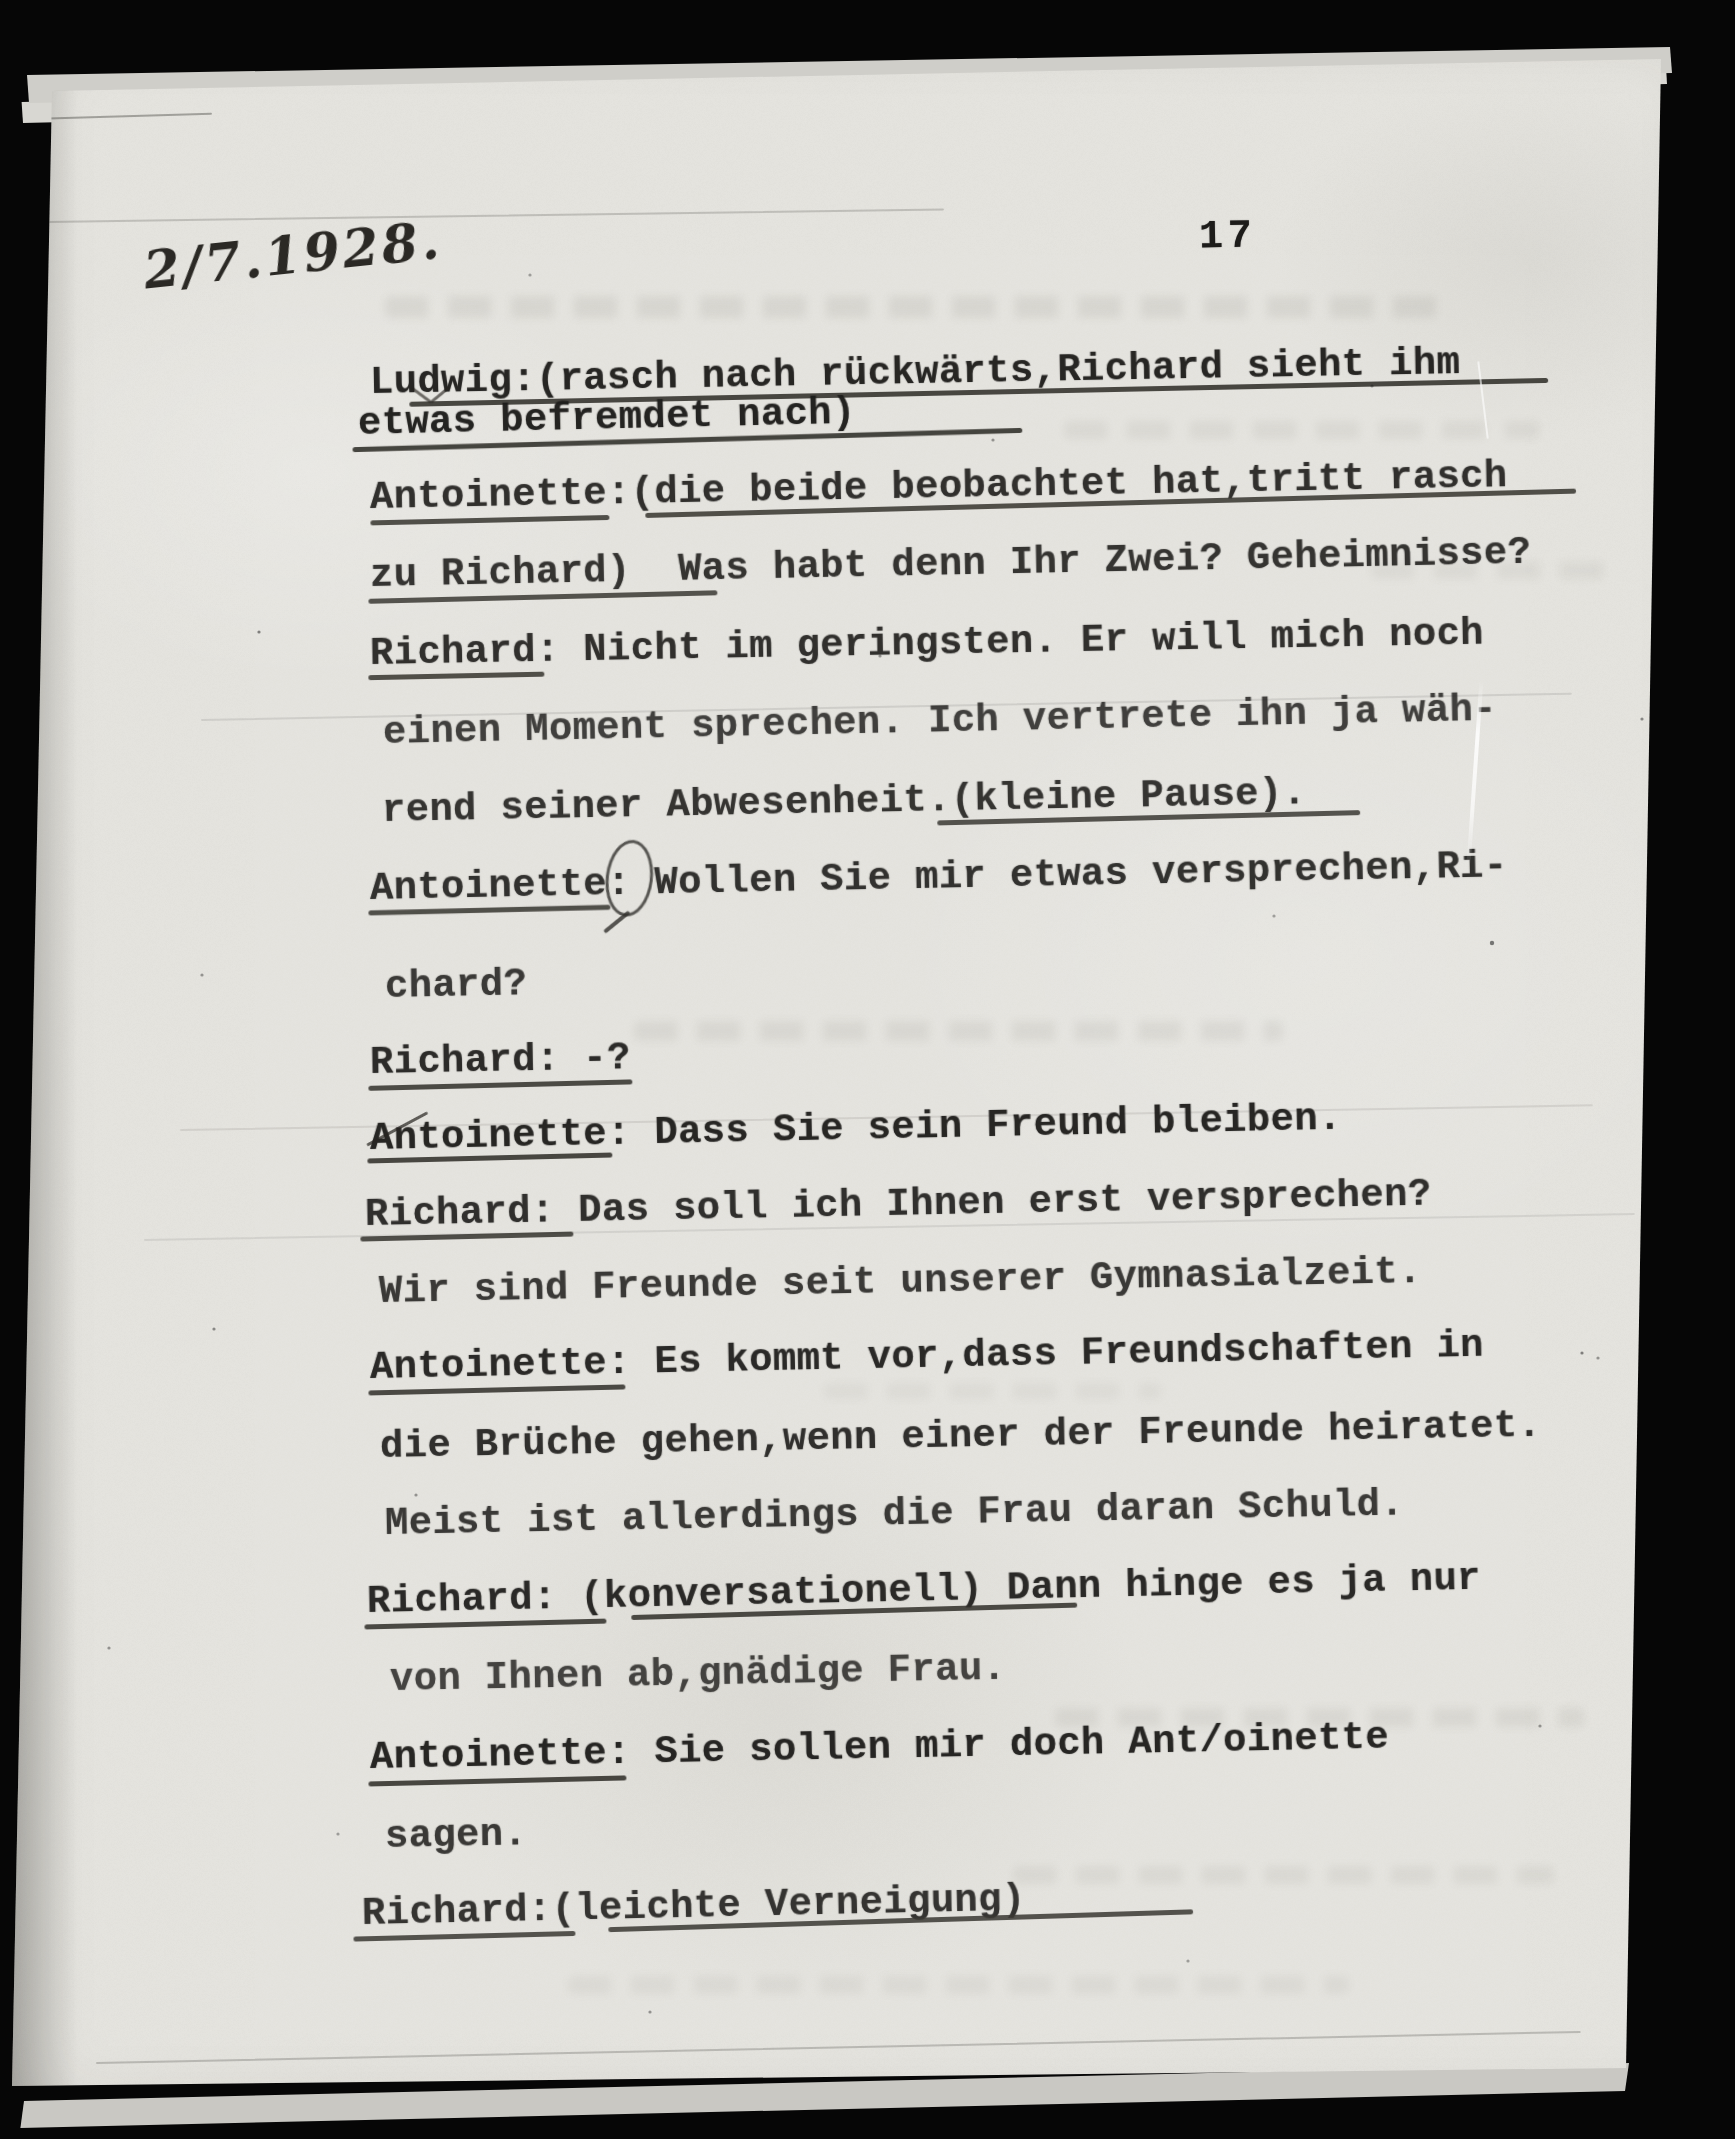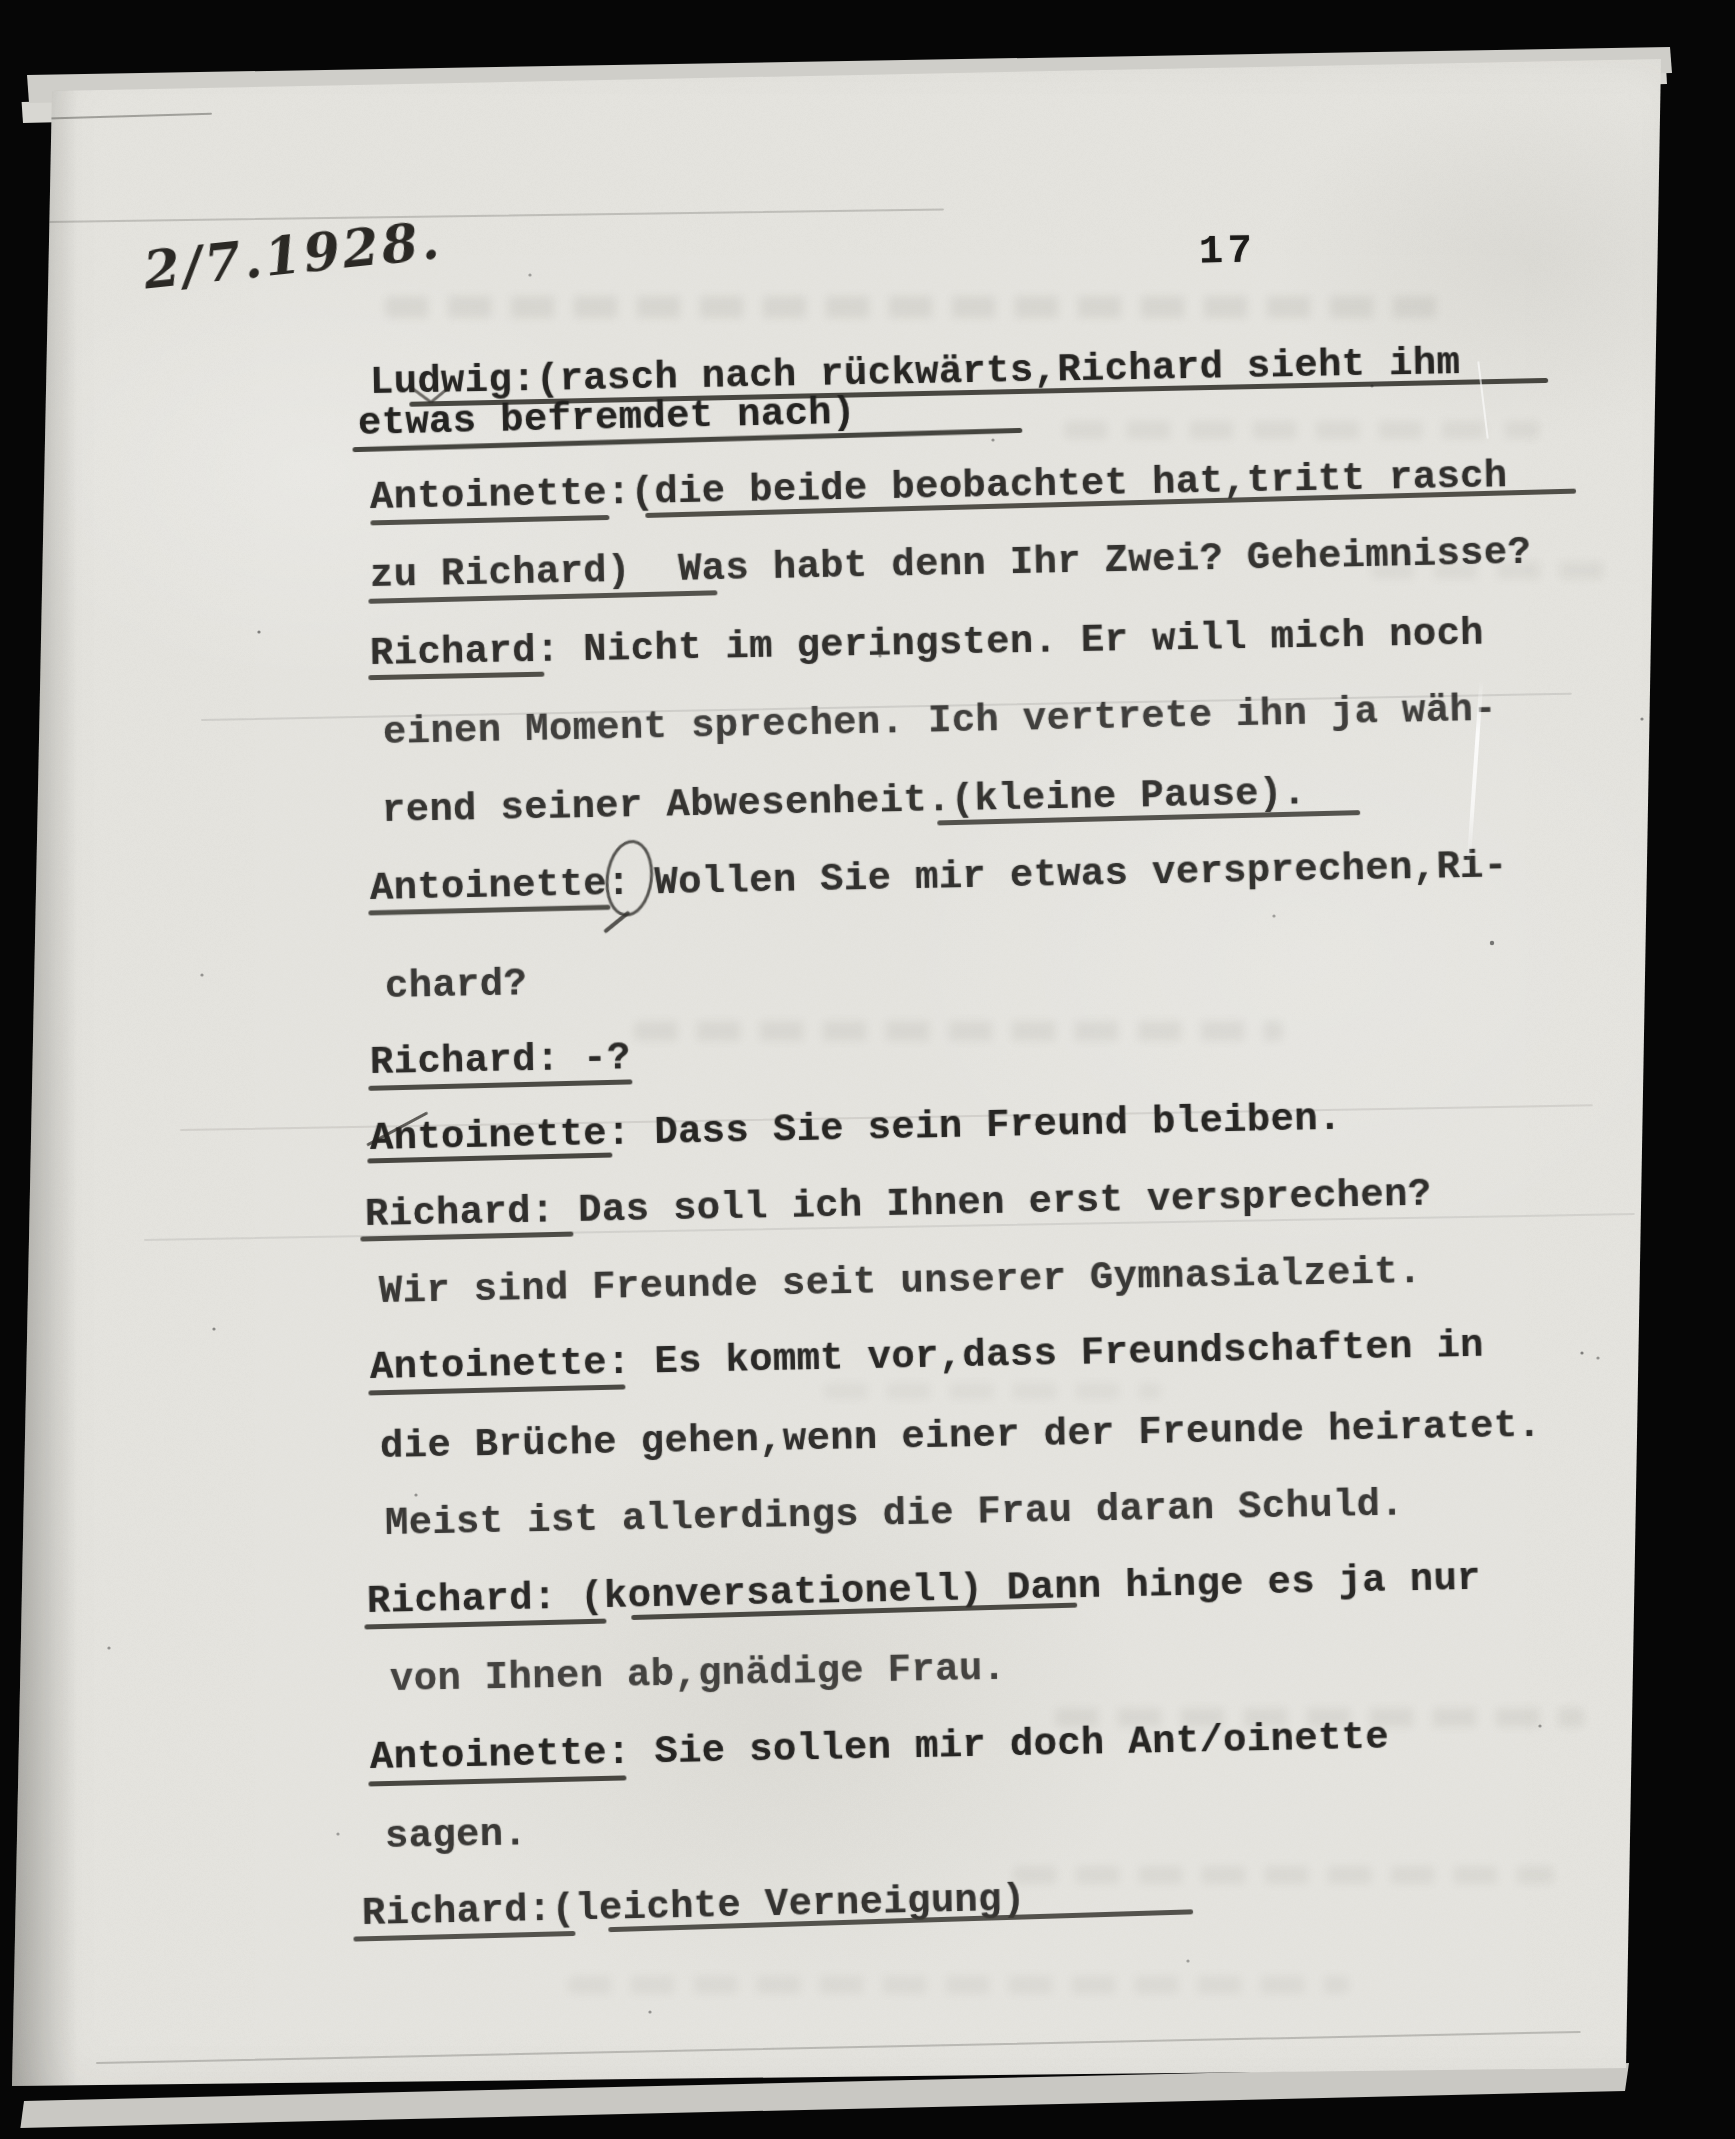--- a/index.html
+++ b/index.html
@@ -27,21 +27,21 @@
          color:#1d1c1a;letter-spacing:0.3px;transform-origin:0 50%;}
   .txt{display:inline-block;white-space:pre;text-shadow:0 0 1.2px rgba(30,28,25,.55);filter:blur(0.2px);}
   .hu{position:absolute;background:#23211c;border-radius:3.6px;filter:blur(0.4px);opacity:.85;}
   .ring{position:absolute;border:3.6px solid rgba(28,26,22,.8);border-radius:50%;filter:blur(0.3px);}
   .tail{position:absolute;background:rgba(28,26,22,.8);border-radius:1.8px;filter:blur(0.3px);}
   .caret{position:absolute;background:rgba(35,33,28,.65);border-radius:1.8px;filter:blur(0.3px);}
   .strike{position:absolute;background:rgba(28,26,22,.7);border-radius:1.8px;filter:blur(0.3px);}
   
   .date{position:absolute;left:143px;top:224px;font:italic 700 52px "DejaVu Serif",serif;
         color:#2b2925;letter-spacing:3px;transform:rotate(-6deg);filter:blur(0.3px);}
-  .pagenum{position:absolute;left:1199px;top:229px;font:700 40px "Liberation Mono","DejaVu Sans Mono",monospace;
+  .pagenum{position:absolute;left:1199px;top:214px;font:700 40px "Liberation Mono","DejaVu Sans Mono",monospace;
         color:#1d1c1a;letter-spacing:4.8px;transform:rotate(-1deg);text-shadow:0 0 1.2px rgba(30,28,25,.5);}
   
   .ghost{position:absolute;border-radius:6px;filter:blur(4.2px);
          background:repeating-linear-gradient(90deg, rgba(92,90,80,.9) 0 43px, transparent 43px 63px);}
   .hair{position:absolute;height:1.8px;background:#3c3b36;transform-origin:0 0;border-radius:1.2px;}
   .scratch1{position:absolute;left:1473px;top:679px;width:3.6px;height:186px;border-radius:3px;
          background:linear-gradient(180deg, transparent, rgba(255,255,255,.85) 30%, rgba(255,255,255,.65) 70%, transparent);
          transform:rotate(4deg);filter:blur(0.6px);}
   .scratch2{position:absolute;left:1482px;top:361px;width:2.4px;height:78px;border-radius:2.4px;
          background:rgba(255,255,255,.6);transform:rotate(-7deg);filter:blur(0.6px);}

